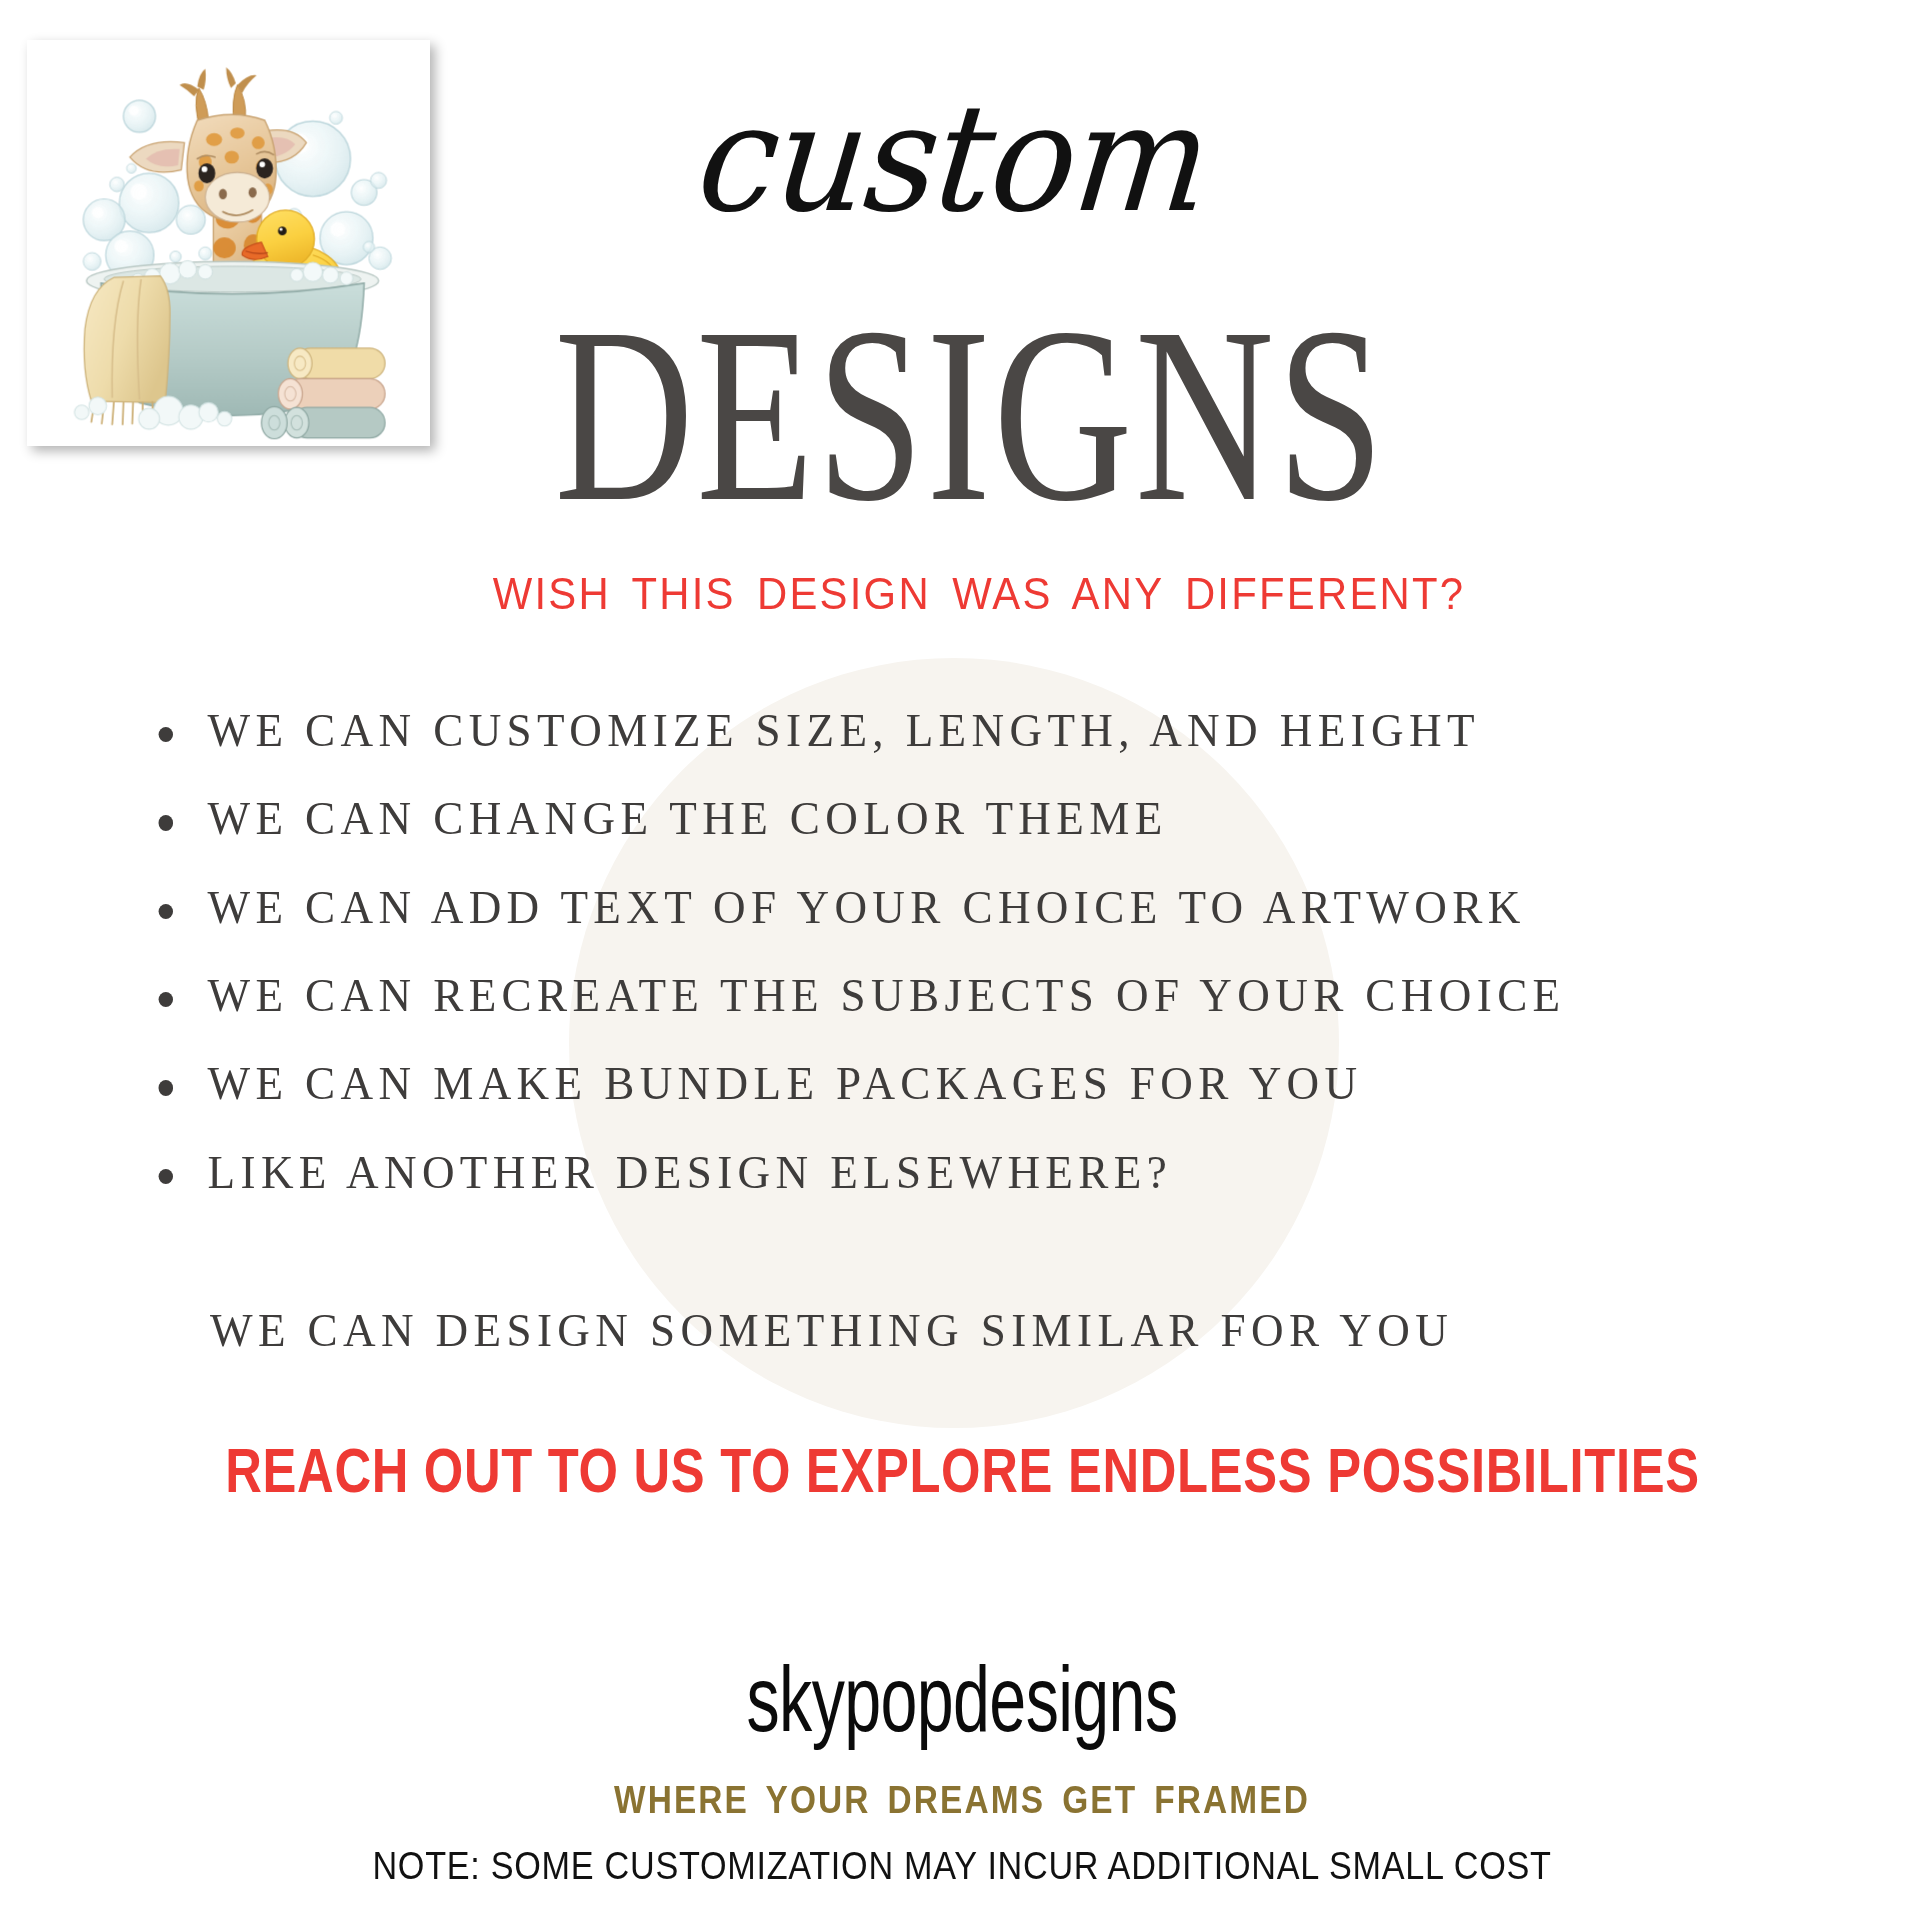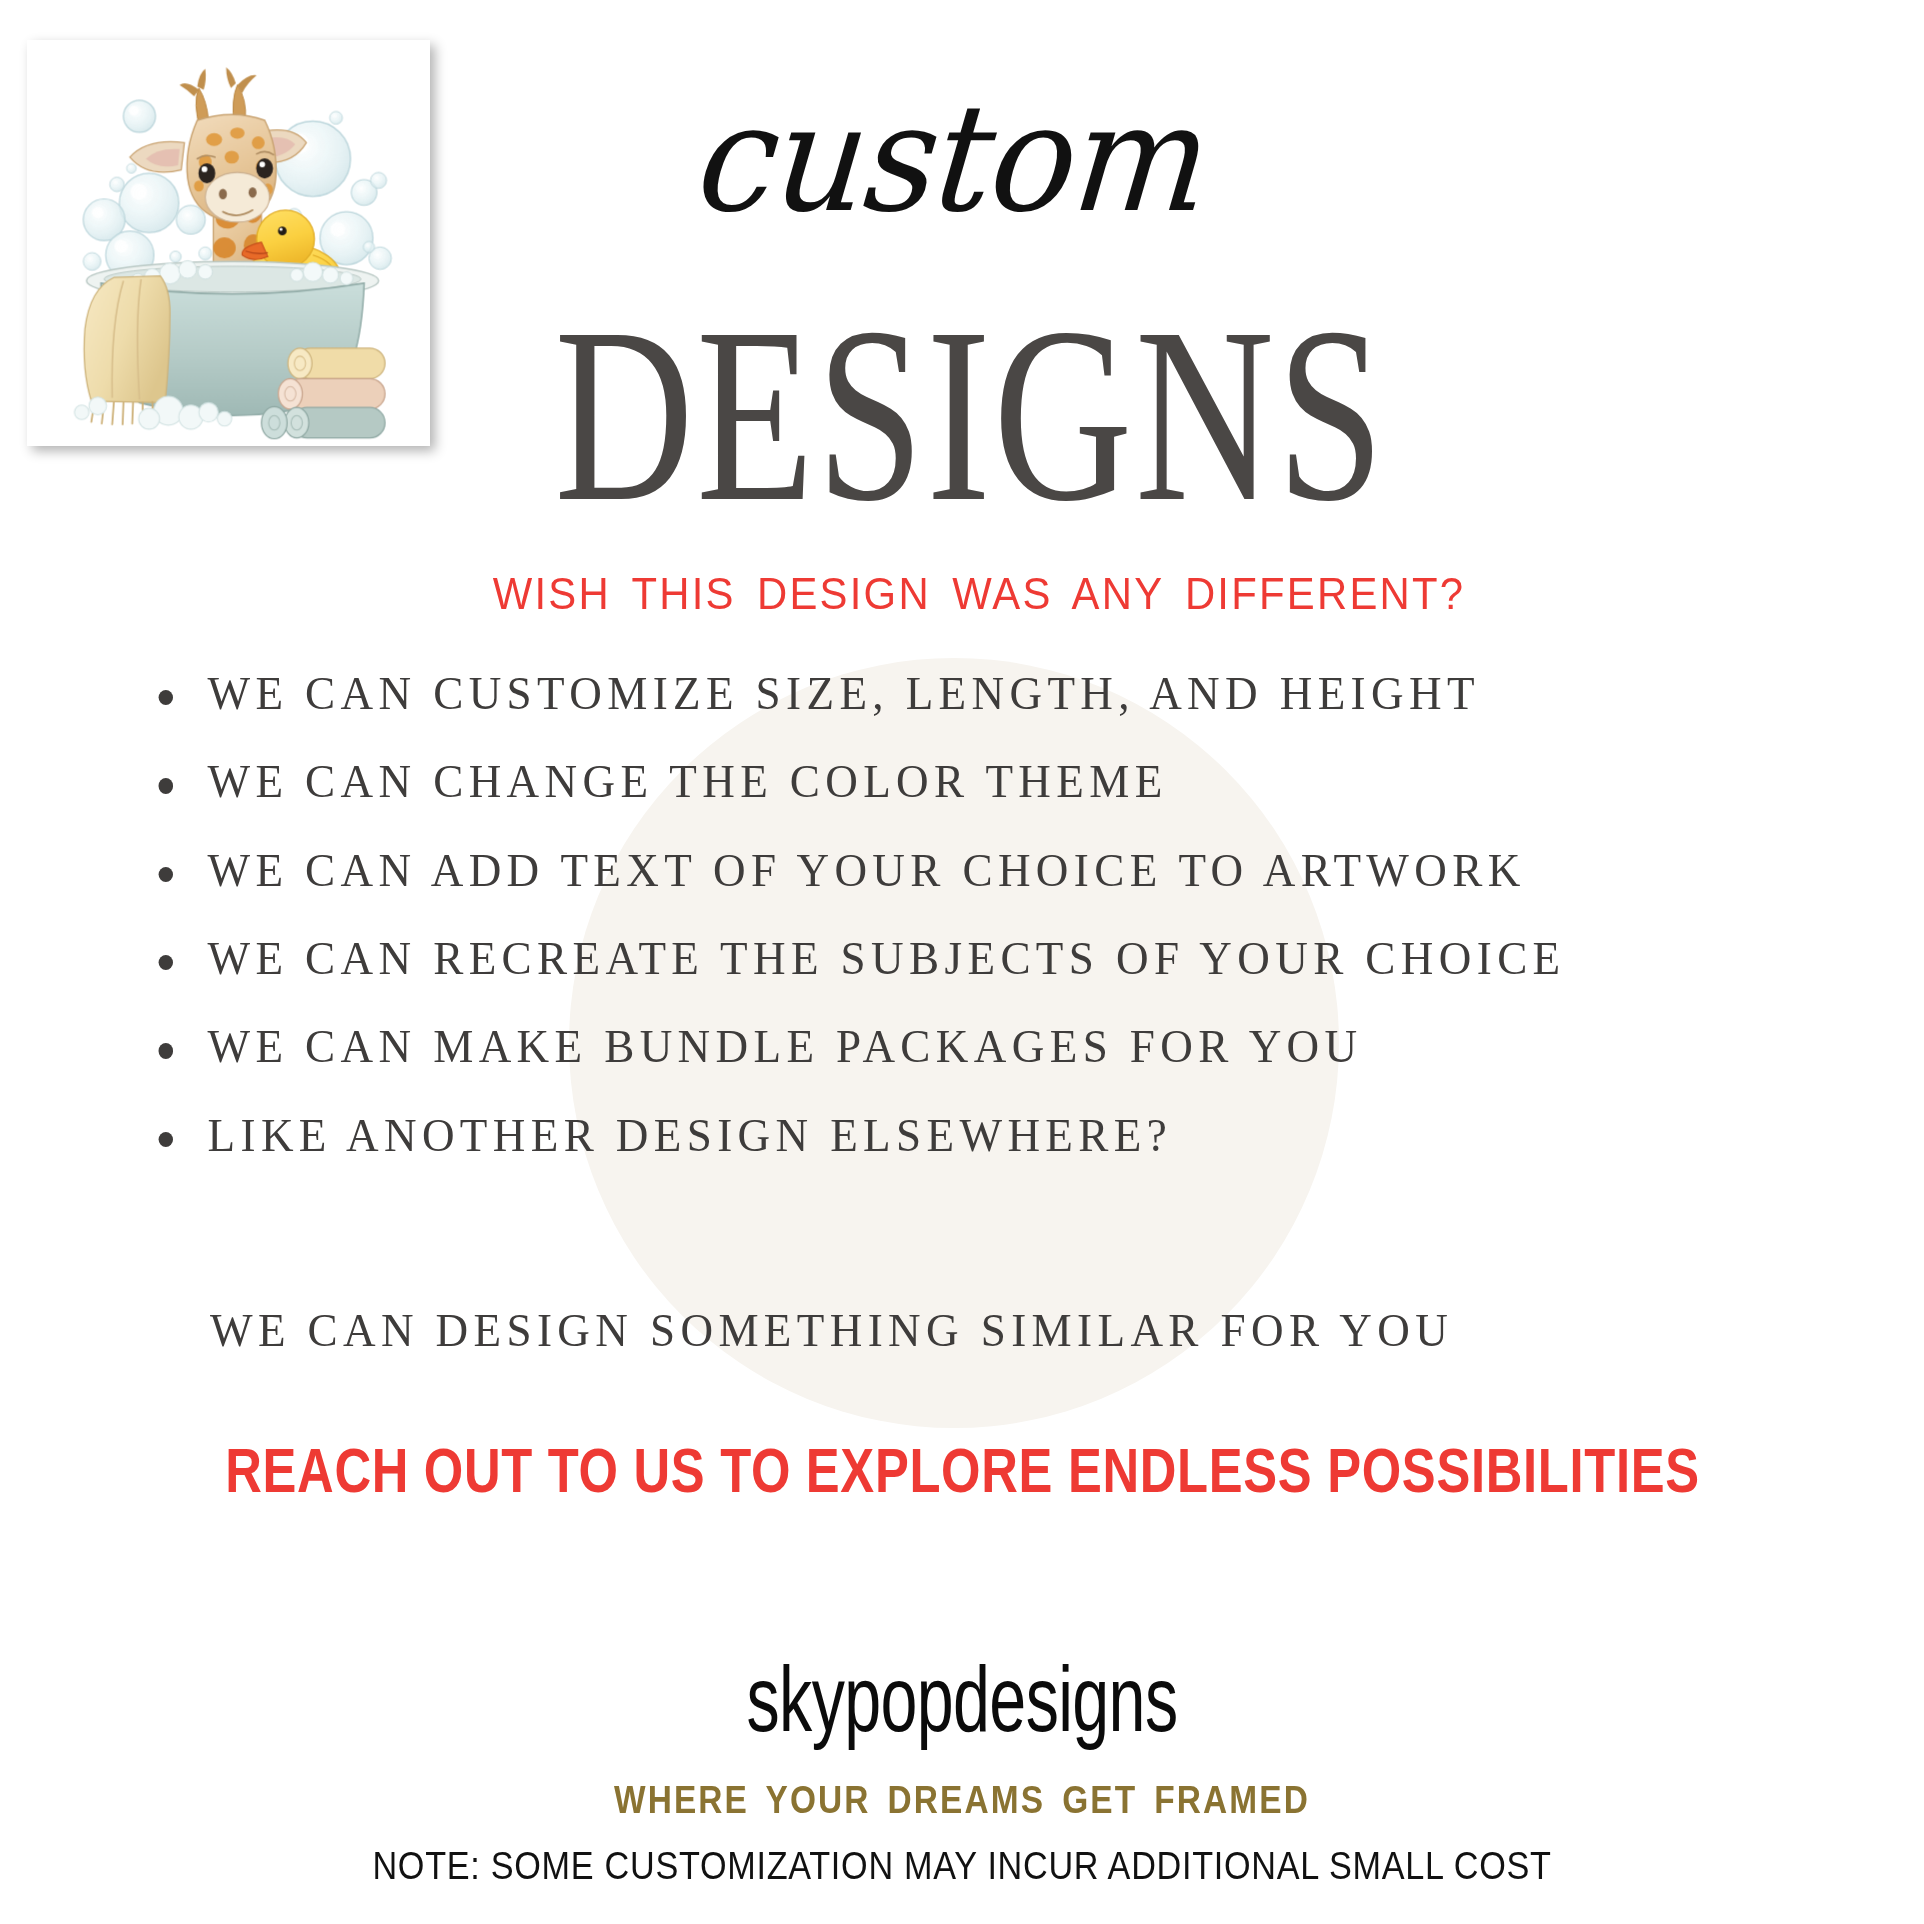--- a/index.html
+++ b/index.html
@@ -90,21 +90,21 @@
     word-spacing: 8px;
     color: #ee3a34;
     z-index: 4;
     transform: scaleX(0.93);
   }
 
   
   #bullet-list {
     position: absolute;
     left: 149px;
-    top: 669px;
+    top: 706px;
     width: 1700px;
     z-index: 4;
     list-style: none;
     margin: 0;
     padding: 0;
   }
   #bullet-list li {
     position: relative;
     padding-left: 61px;
     margin: 0 0 39px 0;

